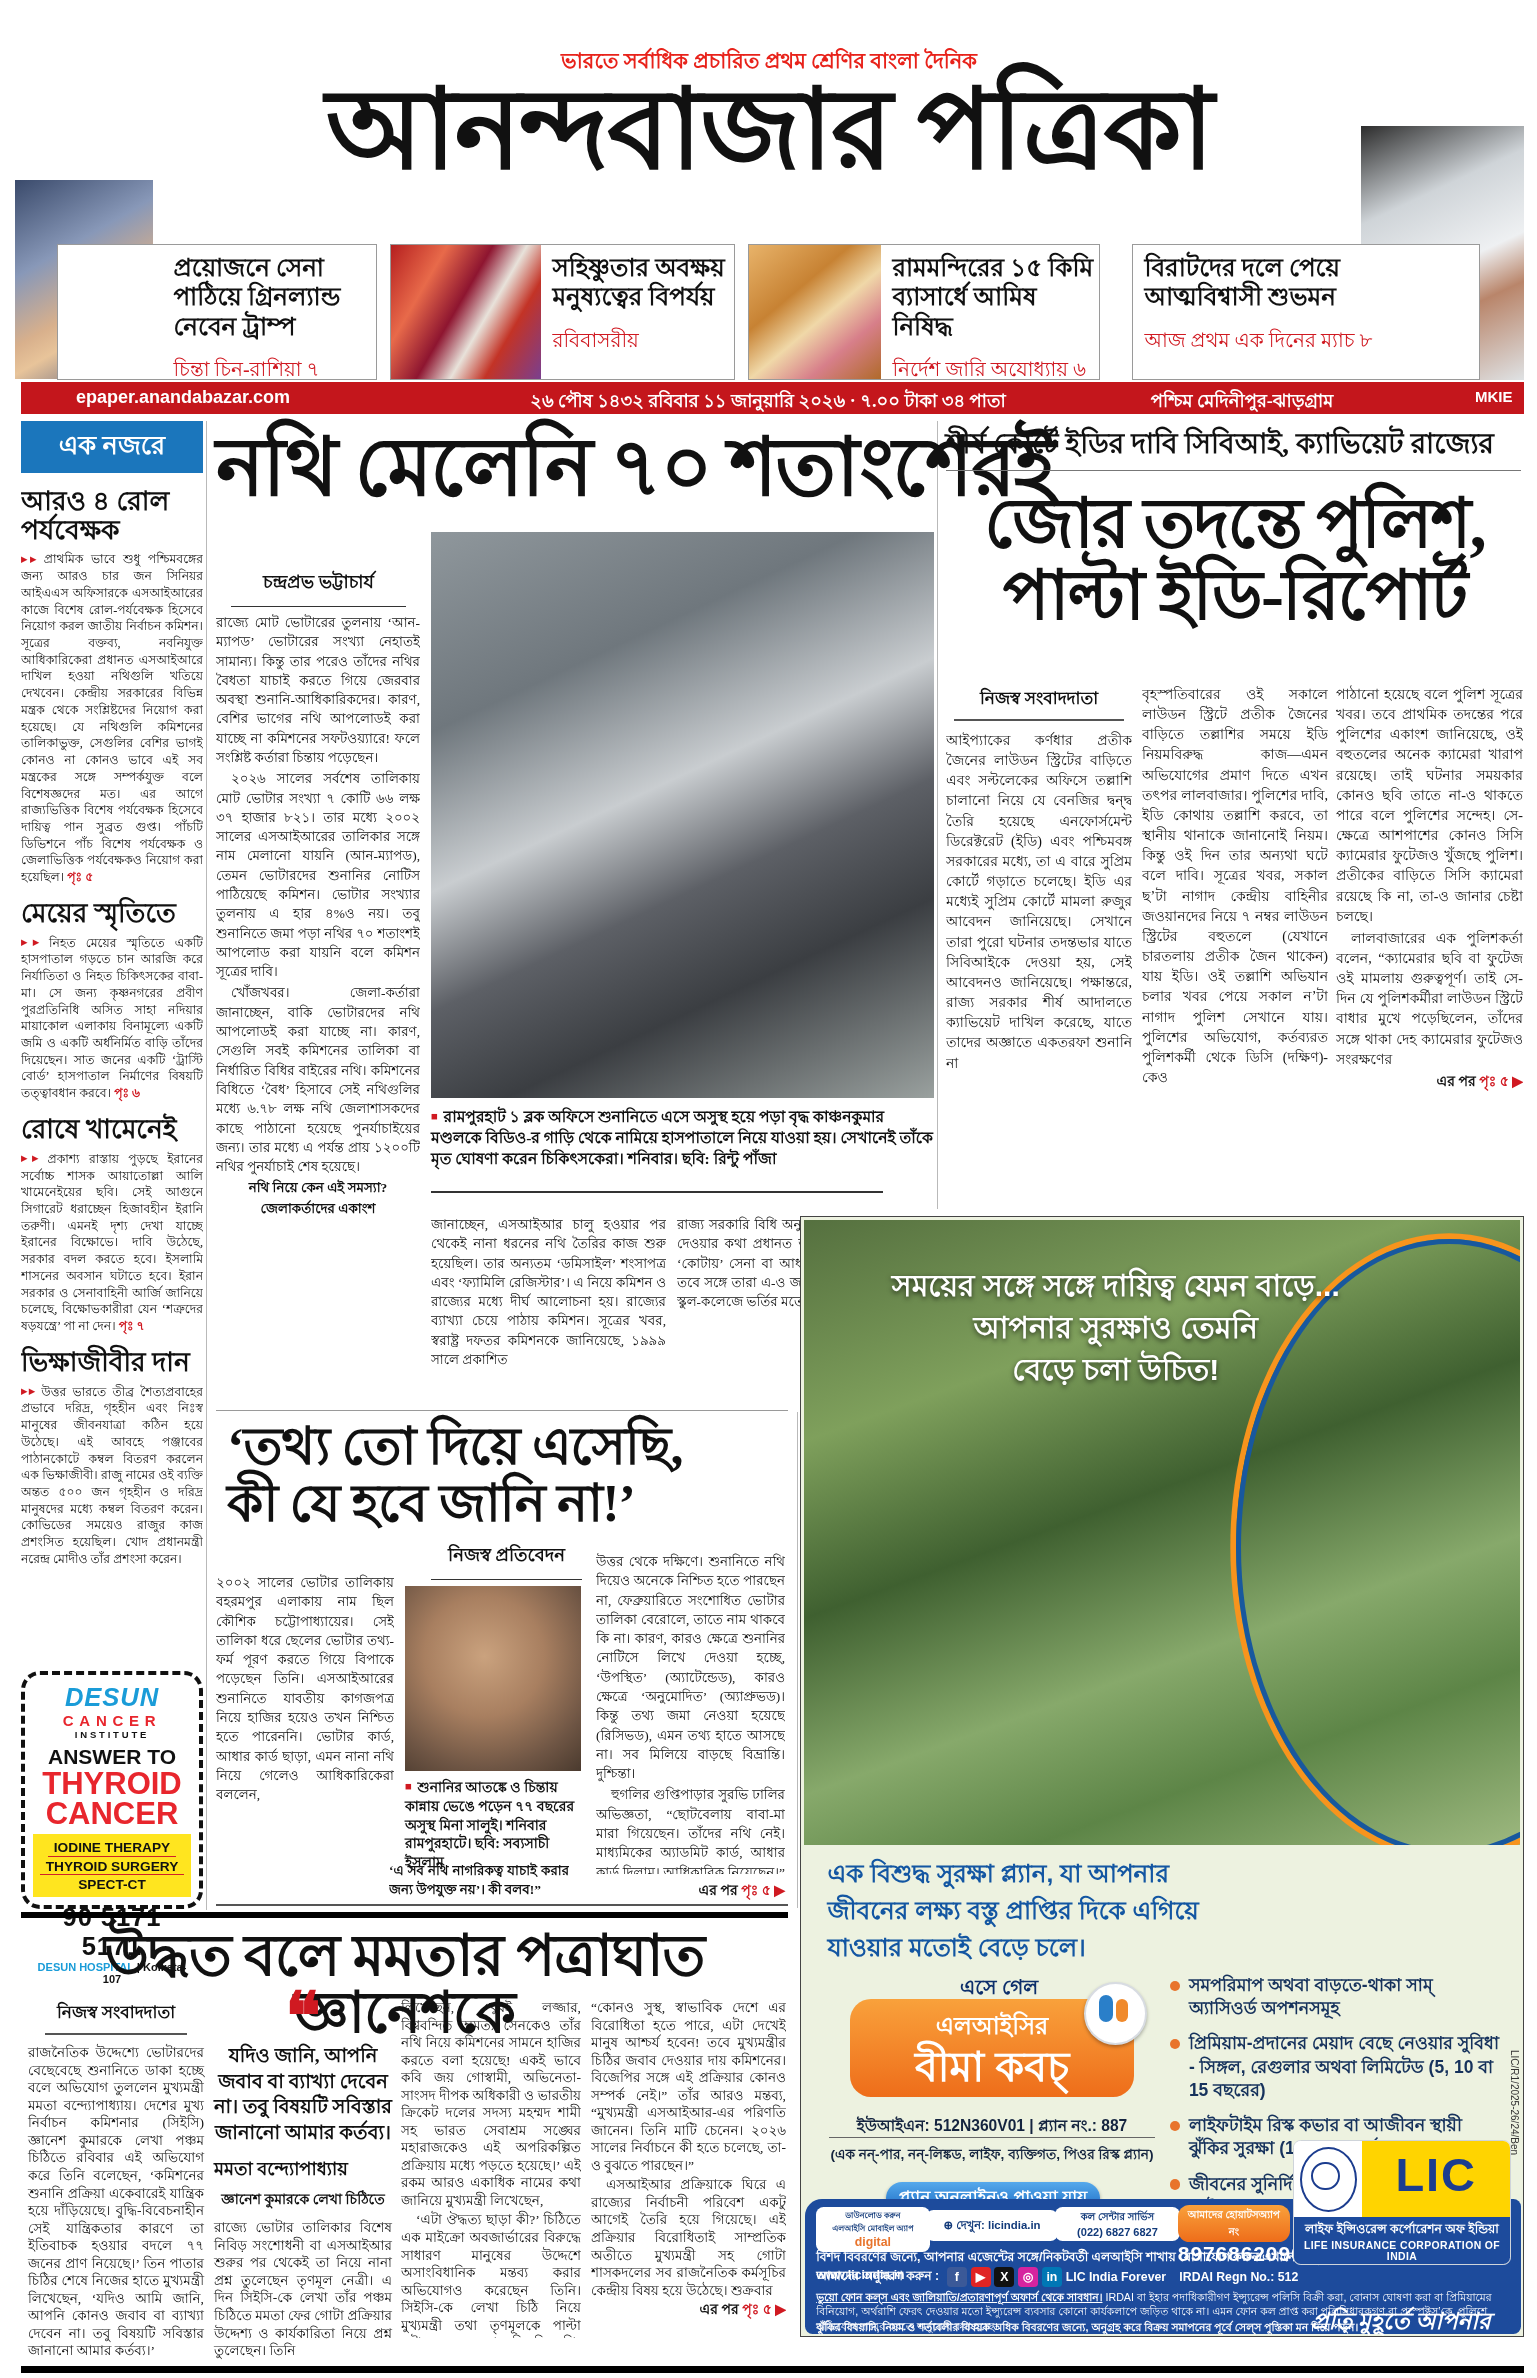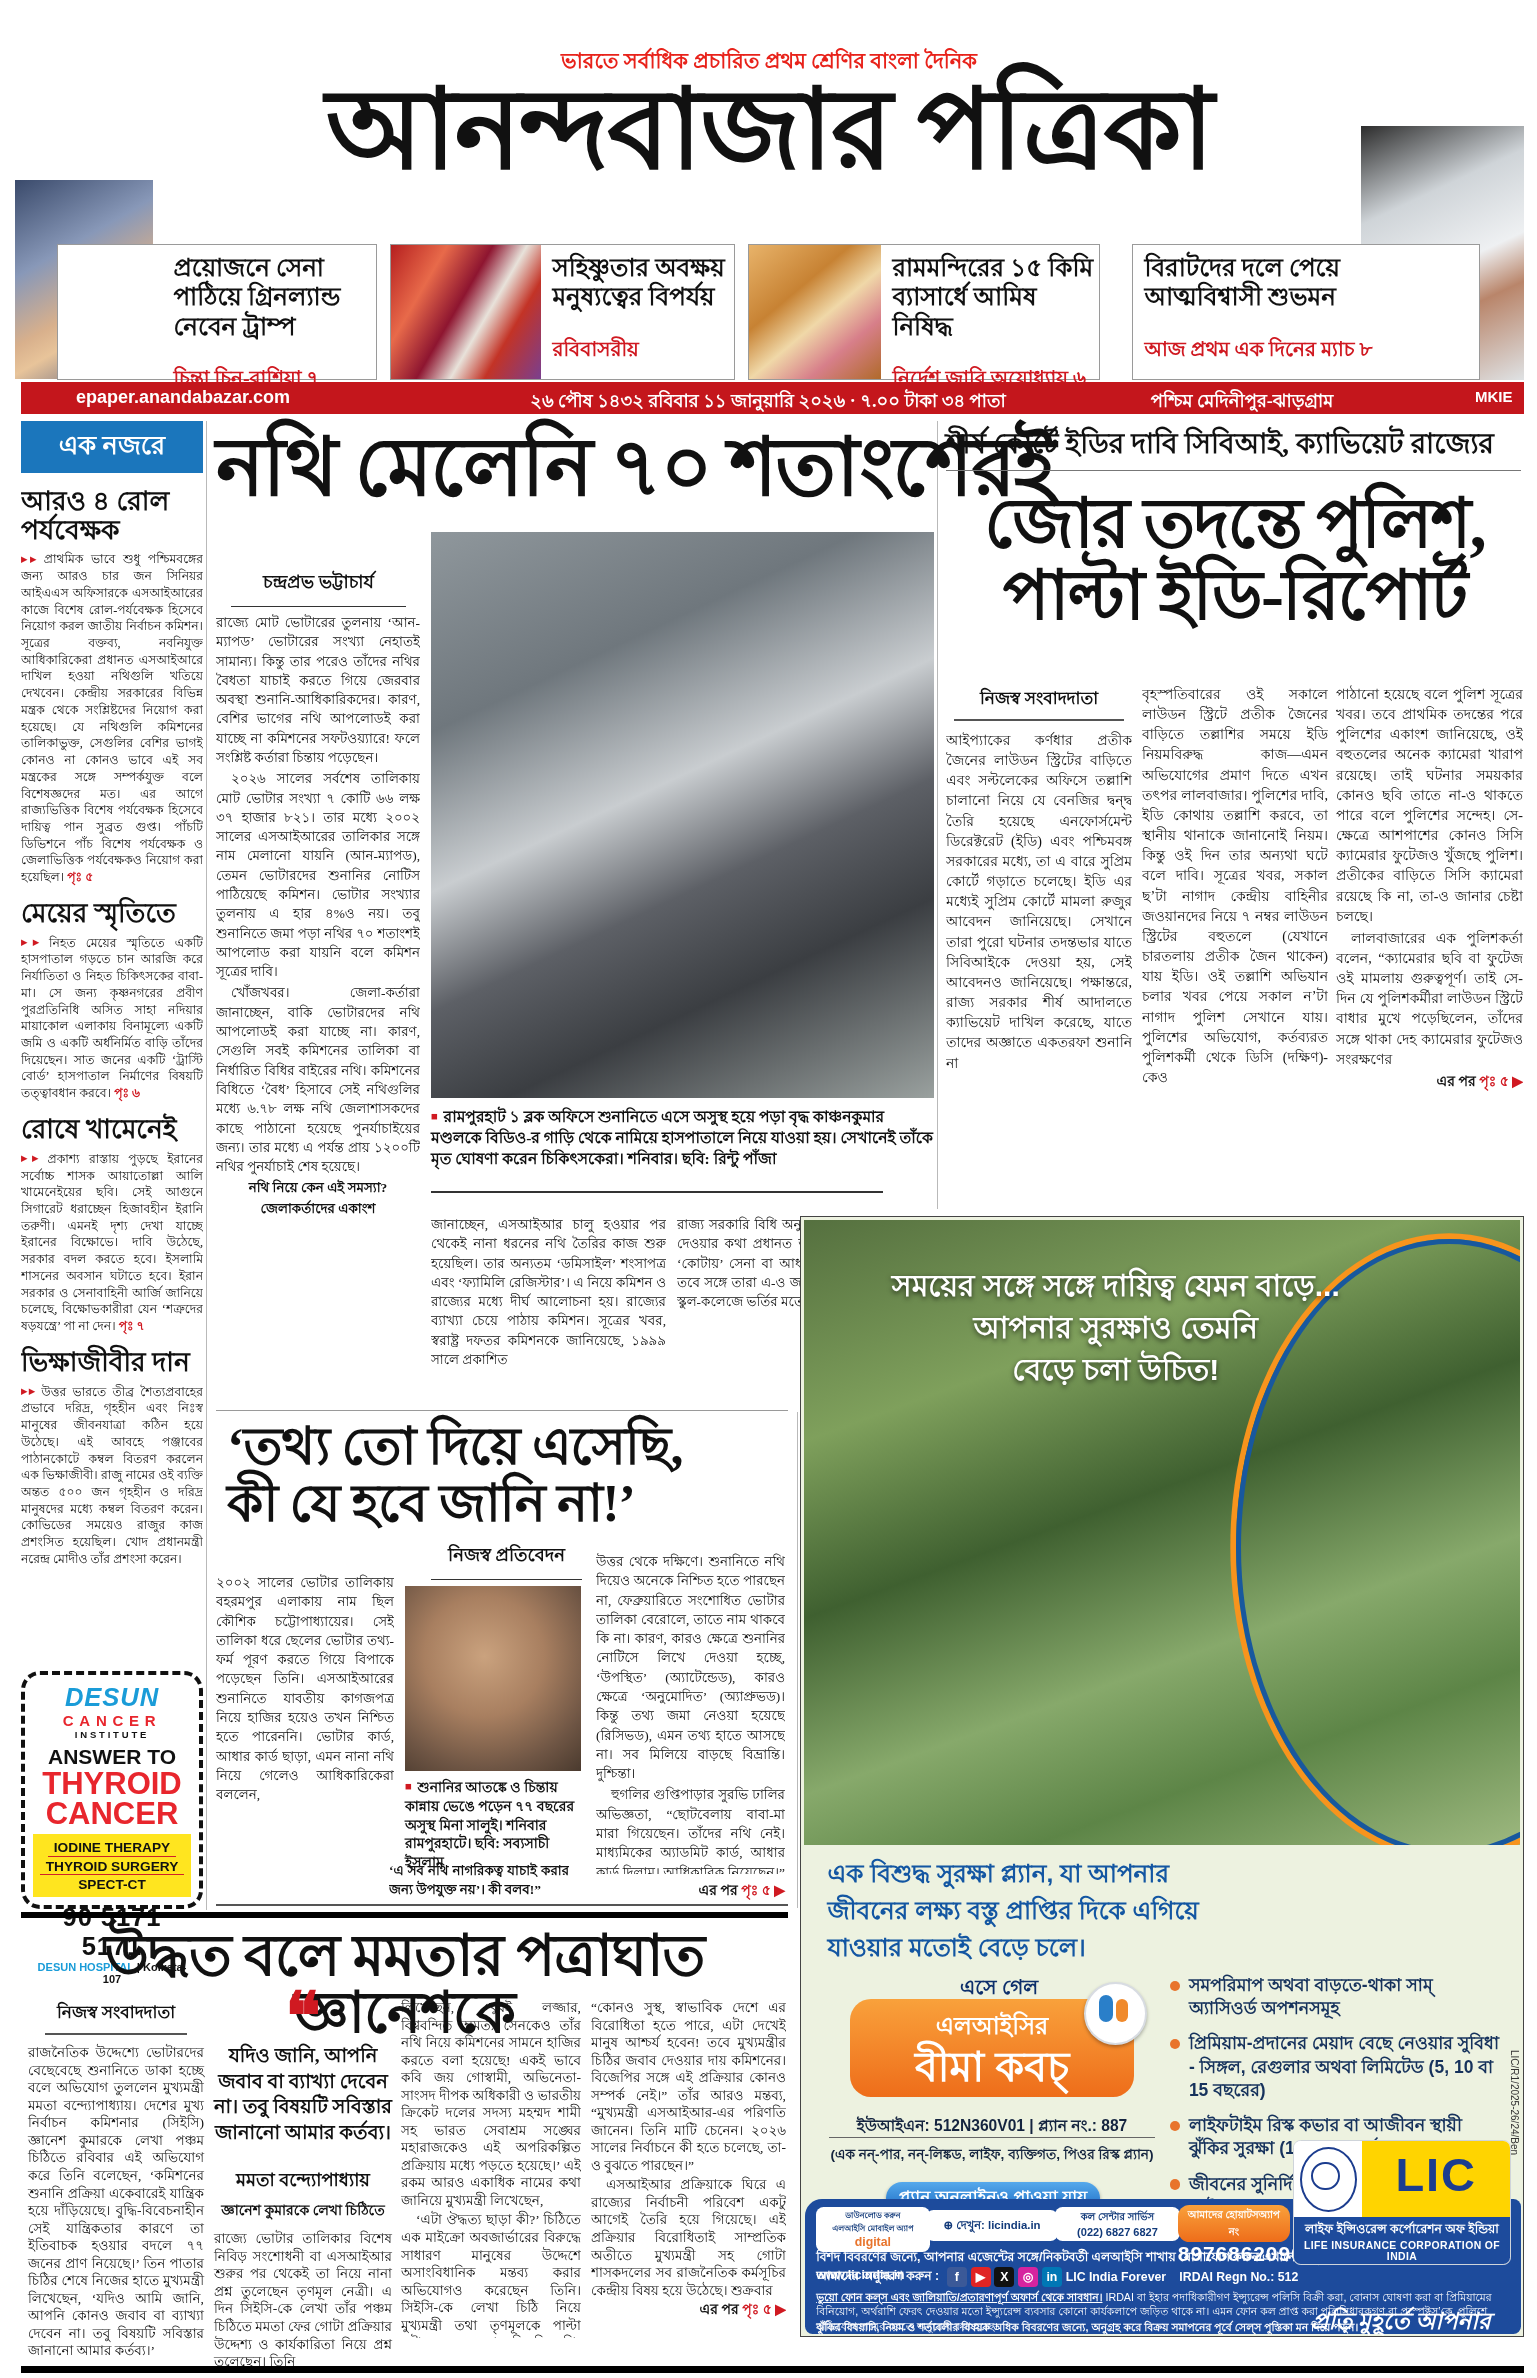--- a/index.html
+++ b/index.html
@@ -9,21 +9,21 @@
   .ph{background-size:cover}
   .vline{background:#b9b9b9;width:0.9px}
   .hline{background:#9a9a9a;height:0.9px}
   
   .tagline{color:#e8221a;font-weight:700;font-size:21px;text-align:center;width:100%}
   .mast{font-size:112px;font-weight:900;letter-spacing:-1.9px;text-align:center;width:100%;line-height:1}
   
   .tbox{border:0.9px solid #9a9a9a;display:flex;box-sizing:border-box;background:#fff}
   .ttext{padding:7.6px 5.7px 0 11.4px}
   .thead{font-size:24.6px;font-weight:700;line-height:1.2}
-  .tkick{color:#d01921;font-size:20px;font-weight:700;margin-top:22px}
+  .tkick{color:#d01921;font-size:20px;font-weight:400;margin-top:13px}
   
   .datebar{background:#c4161c;color:#fff;font-weight:700;font-size:18px}
   
   .sbhead{background:#1b76bc;color:#fff;text-align:center;font-size:25.6px;font-weight:800;padding:4.7px 0}
   .sbtitle{font-size:26.5px;font-weight:800;line-height:1.1;margin:13.2px 0 6.6px}
   .sbbody{font-size:12.3px;line-height:1.36;text-align:justify}
   .arr::before{content:"\25B6\25B6";color:#d01921;font-size:8.5px;letter-spacing:-1.9px;margin-right:4.7px;vertical-align:1.9px}
   .pgref{color:#d01921;font-weight:700}
   
   .mainhead{font-size:81px;font-weight:900;line-height:1;letter-spacing:-1.9px;white-space:nowrap}
@@ -37,21 +37,21 @@
   .capsq::before{content:"\25A0";color:#d01921;font-size:11.4px;margin-right:5.7px;vertical-align:1.9px}
   .morelink{font-weight:800;font-size:14px;text-align:right;font-family:"Liberation Serif",serif}
   .morelink .pg{color:#d01921}
   .kicker{font-size:28px;font-weight:700;border-bottom:1.9px solid #777;padding-bottom:9.5px;line-height:1.15}
   .rshead{font-size:69px;font-weight:900;text-align:center;line-height:1.05;letter-spacing:-1.9px}
   .s2head{font-size:52px;font-weight:900;text-align:left;line-height:1.1;letter-spacing:-0.9px}
   .bhead{font-size:57px;font-weight:900;text-align:center;letter-spacing:-0.9px;line-height:1}
   
   .pqm{color:#d01921;font-size:66px;font-weight:900;line-height:.55;text-align:center}
   .pqt{font-size:19.4px;font-weight:800;text-align:center;line-height:1.32;margin-top:7.6px}
-  .pqn{font-size:18px;font-weight:800;text-align:center;margin-top:21px}
+  .pqn{font-size:18px;font-weight:800;text-align:left;margin-top:10px}
   .pqs{font-size:14px;font-weight:700;text-align:center;margin-top:1.9px}
   
   .desun{border:4.7px dashed #111;border-radius:19px;box-sizing:border-box;text-align:center;
          font-family:"Liberation Sans",sans-serif;padding:7.6px 3.8px 5.7px;background:#fff}
   .d1{color:#1a9cd8;font-size:25.6px;font-weight:900;font-style:italic;letter-spacing:0.9px}
   .d2{color:#e8262d;font-size:15px;font-weight:800;letter-spacing:5.7px}
   .d3{color:#111;font-size:9.5px;font-weight:800;letter-spacing:2.8px}
   .d4{color:#111;font-size:21px;font-weight:900;margin-top:5.7px}
   .d5{color:#e8262d;font-size:31px;font-weight:900;line-height:.95}
   .dybox{background:#ffe51f;margin:5.7px 3.8px;padding:3.8px 0}

